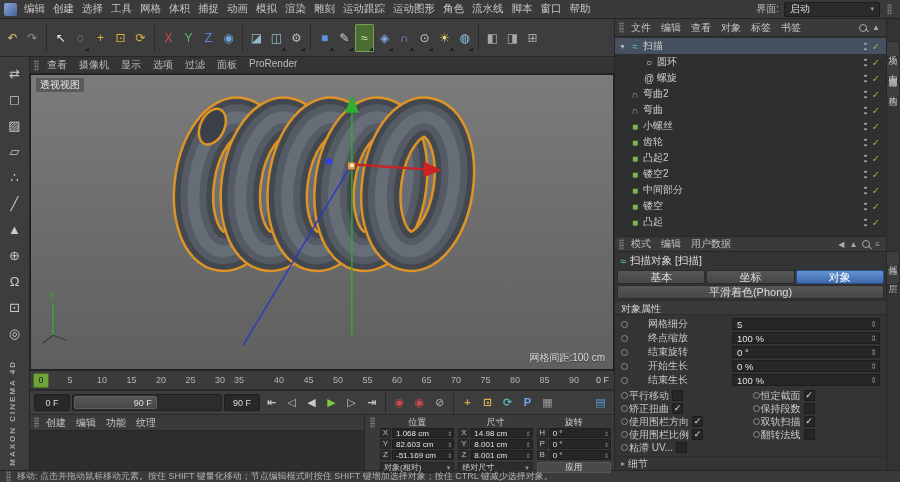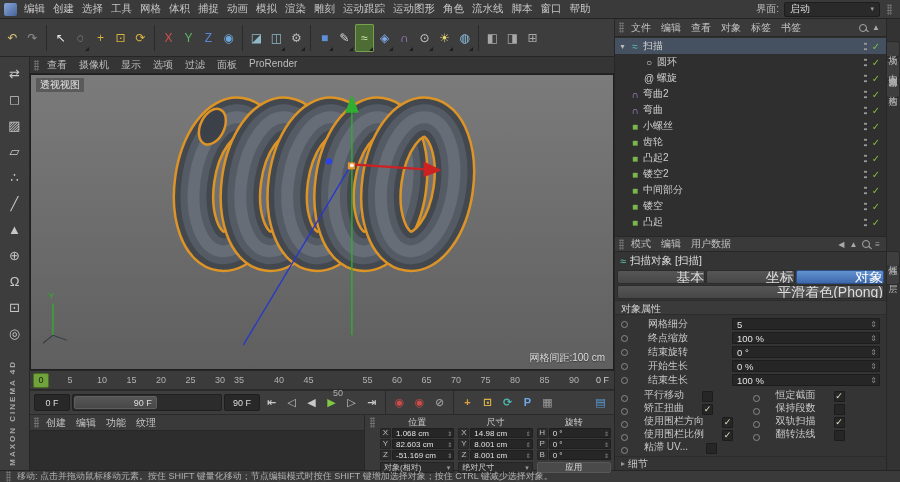--- a/index.html
+++ b/index.html
@@ -84,33 +84,33 @@
 .tico.sweep{color:#5fc0ae}.tico.circle{color:#d0d0d0}.tico.helix{color:#d0d0d0}.tico.bend{color:#b48ae0}.tico.object{color:#7bb54d}
 .tlabel{white-space:nowrap}
 .flex1{flex:1}
 .vdots{width:5px;height:11px;background-image:radial-gradient(circle,#9a9a9a 1.1px,transparent 1.3px);background-size:5px 5.5px;flex:none}
 .tcheck{width:12px;color:#7dc243;font-size:10px;text-align:center;flex:none}
 #am-menubar{height:16px;border-top:1px solid #272727}
 #am-title{height:17px;display:flex;align-items:center;gap:4px;padding:0 5px;background:#343434;font-size:10.5px;color:#dedede;flex:none}
 .title-ico{color:#5fc0ae;font-size:11px}
 #tabs{padding:1px 2px;display:flex;flex-direction:column;gap:1px;flex:none}
 .t-row{display:flex;gap:1px}
-.tab{flex:1;height:14px;background:linear-gradient(#565656,#474747);border:1px solid #2c2c2c;border-radius:2px;text-align:right;font-size:14px;color:#ddd;line-height:12px;white-space:nowrap;overflow:hidden}
+.tab{flex:1;height:14px;background:linear-gradient(#565656,#474747);border:1px solid #2c2c2c;border-radius:2px;text-align:center;font-size:11px;color:#ddd;line-height:12px;white-space:nowrap;overflow:hidden}
 .tab.active{background:linear-gradient(#6292cf,#3e69ad);color:#fff;border-color:#2d4f85}
 #attr-section{height:15px;line-height:15px;padding-left:6px;font-size:10px;color:#d2d2d2;background:#3a3a3a;border-top:1px solid #2c2c2c;border-bottom:1px solid #2c2c2c;flex:none}
 #attr-fields{padding:2px 4px 1px 6px;flex:none}
 .afield{height:14px;display:flex;align-items:center;gap:20px}
 .abullet{width:7px;height:7px;border:1px solid #8a8a8a;border-radius:50%;flex:none}
 .albl{width:64px;font-size:10px;color:#c8c8c8;white-space:nowrap;flex:none}
 .aval{flex:1;height:12px;background:#262626;border:1px solid #1d1d1d;border-radius:1px;display:flex;align-items:center;padding:0 2px 0 4px;margin-right:2px}
 .avtext{flex:1;font-size:9.5px;color:#e2e2e2}
 .spin{font-size:8px;color:#8a8a8a}
 #attr-checks{display:flex;padding:1px 2px 0 6px;flex:none}
 .check-col{flex:1;display:flex;flex-direction:column}
-.acheck{height:13px;display:flex;align-items:flex-end;gap:16px}
+.acheck{height:13px;display:flex;align-items:center;gap:1px}
 .clbl{font-size:10px;color:#c8c8c8;white-space:nowrap}
 .cbox{width:11px;height:11px;background:#262626;border:1px solid #1c1c1c;border-radius:1px;color:#dbe8c8;font-size:9px;line-height:9px;text-align:center;margin-left:2px;flex:none}
 #attr-details{height:14px;display:flex;align-items:center;gap:3px;padding-left:6px;border-top:1px solid #2c2c2c;margin-top:2px;font-size:10px;color:#c8c8c8;flex:none}
 .tri{font-size:8px;color:#9a9a9a}
 
 #edge{width:14px;background:#333;border-left:1px solid #272727;position:relative;flex:none}
 .etab{writing-mode:vertical-rl;font-size:9px;color:#b5b5b5;background:#3e3e3e;border:1px solid #2a2a2a;border-left:none;border-radius:0 3px 3px 0;padding:6px 0;margin-bottom:3px;text-align:center;width:13px;letter-spacing:1px}
 #edge-top{position:absolute;top:22px;left:0}
 #edge-bottom{position:absolute;top:232px;left:0}
 
@@ -364,21 +364,21 @@
                 <span class="tick" style="left: 8px;">0</span>
                 <span class="tick" style="left: 37.5px;">5</span>
                 <span class="tick" style="left: 67px;">10</span>
                 <span class="tick" style="left: 96.5px;">15</span>
                 <span class="tick" style="left: 126px;">20</span>
                 <span class="tick" style="left: 155.5px;">25</span>
                 <span class="tick" style="left: 185px;">30</span>
                 <span class="tick" style="left: 204px;">35</span>
                 <span class="tick" style="left: 244px;">40</span>
                 <span class="tick" style="left: 273.5px;">45</span>
-                <span class="tick" style="left: 303px; margin-top: 13px;">50</span>
+                <span class="tick" style="left: 303px;">50</span>
                 <span class="tick" style="left: 332.5px;">55</span>
                 <span class="tick" style="left: 362px;">60</span>
                 <span class="tick" style="left: 391.5px;">65</span>
                 <span class="tick" style="left: 421px;">70</span>
                 <span class="tick" style="left: 450.5px;">75</span>
                 <span class="tick" style="left: 480px;">80</span>
                 <span class="tick" style="left: 509.5px;">85</span>
                 <span class="tick" style="left: 539px;">90</span>
               </div>
             <div id="playhead">0</div>

